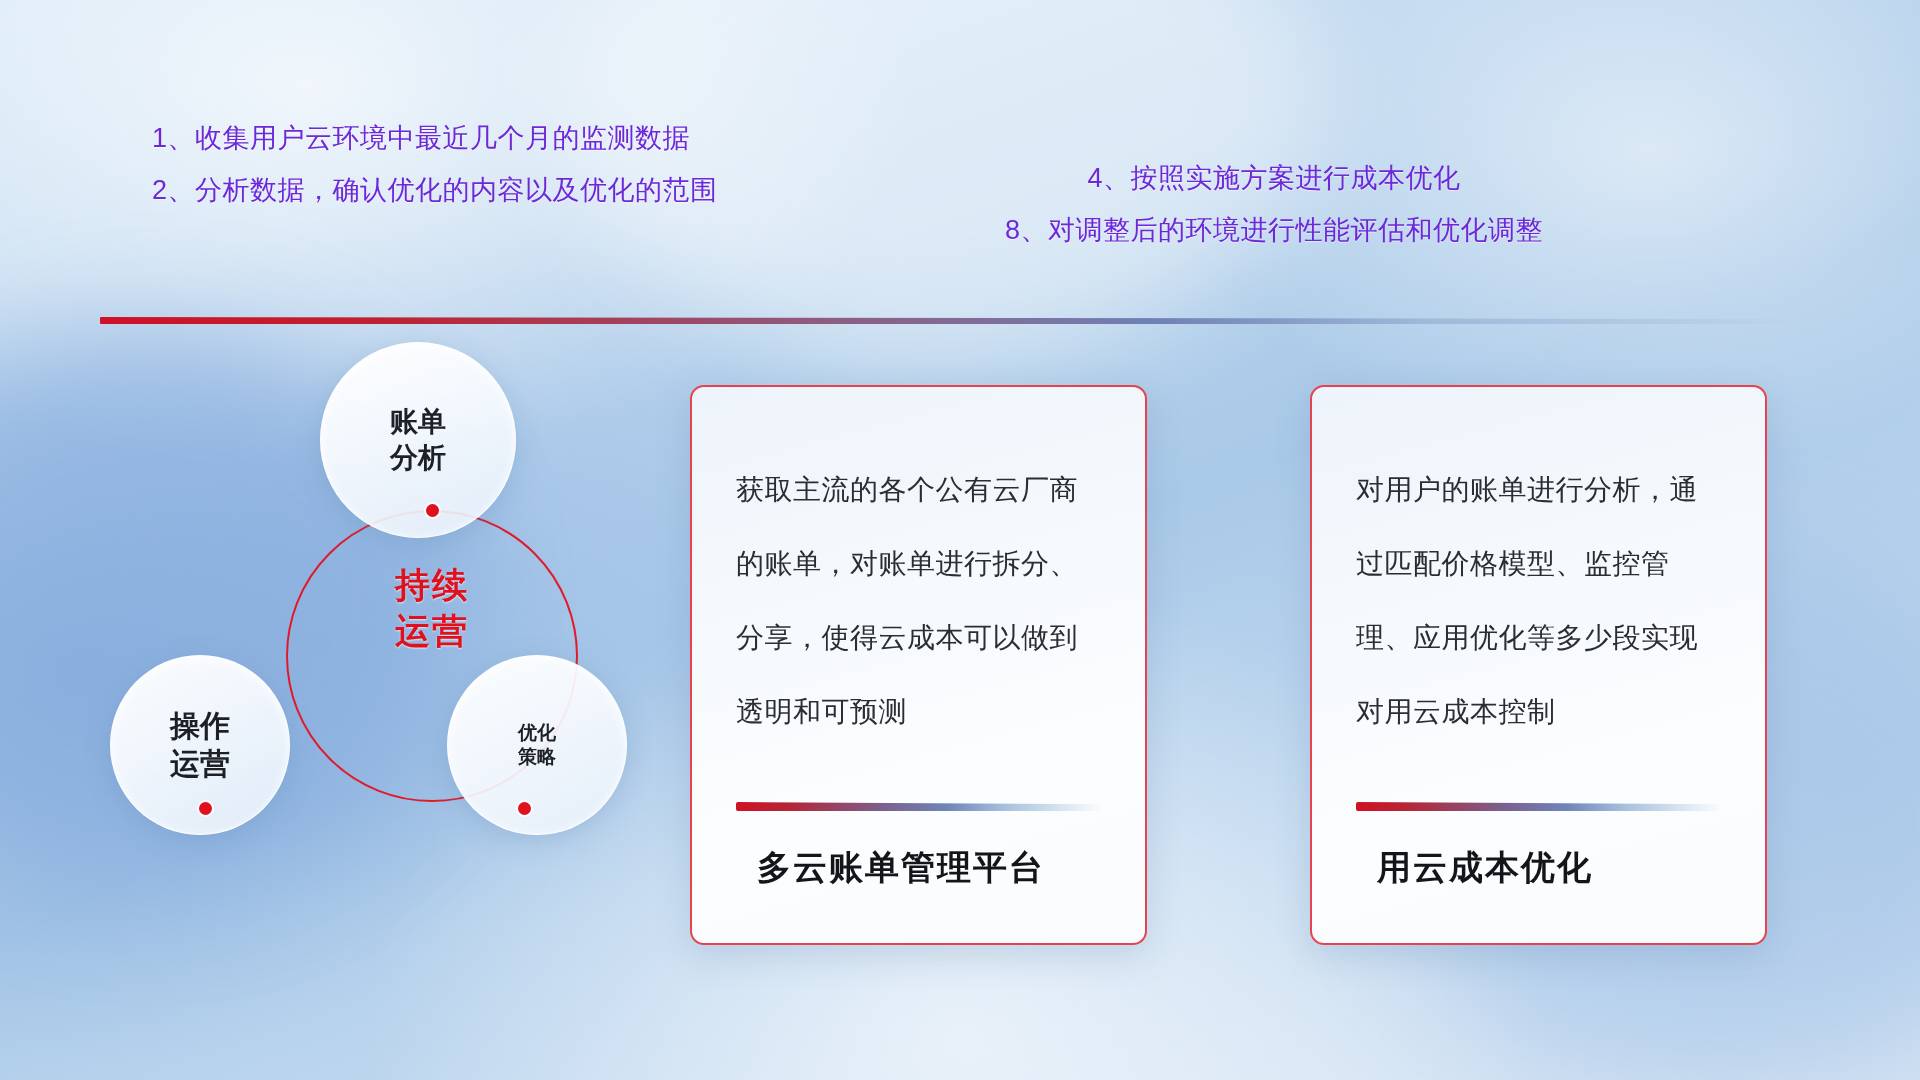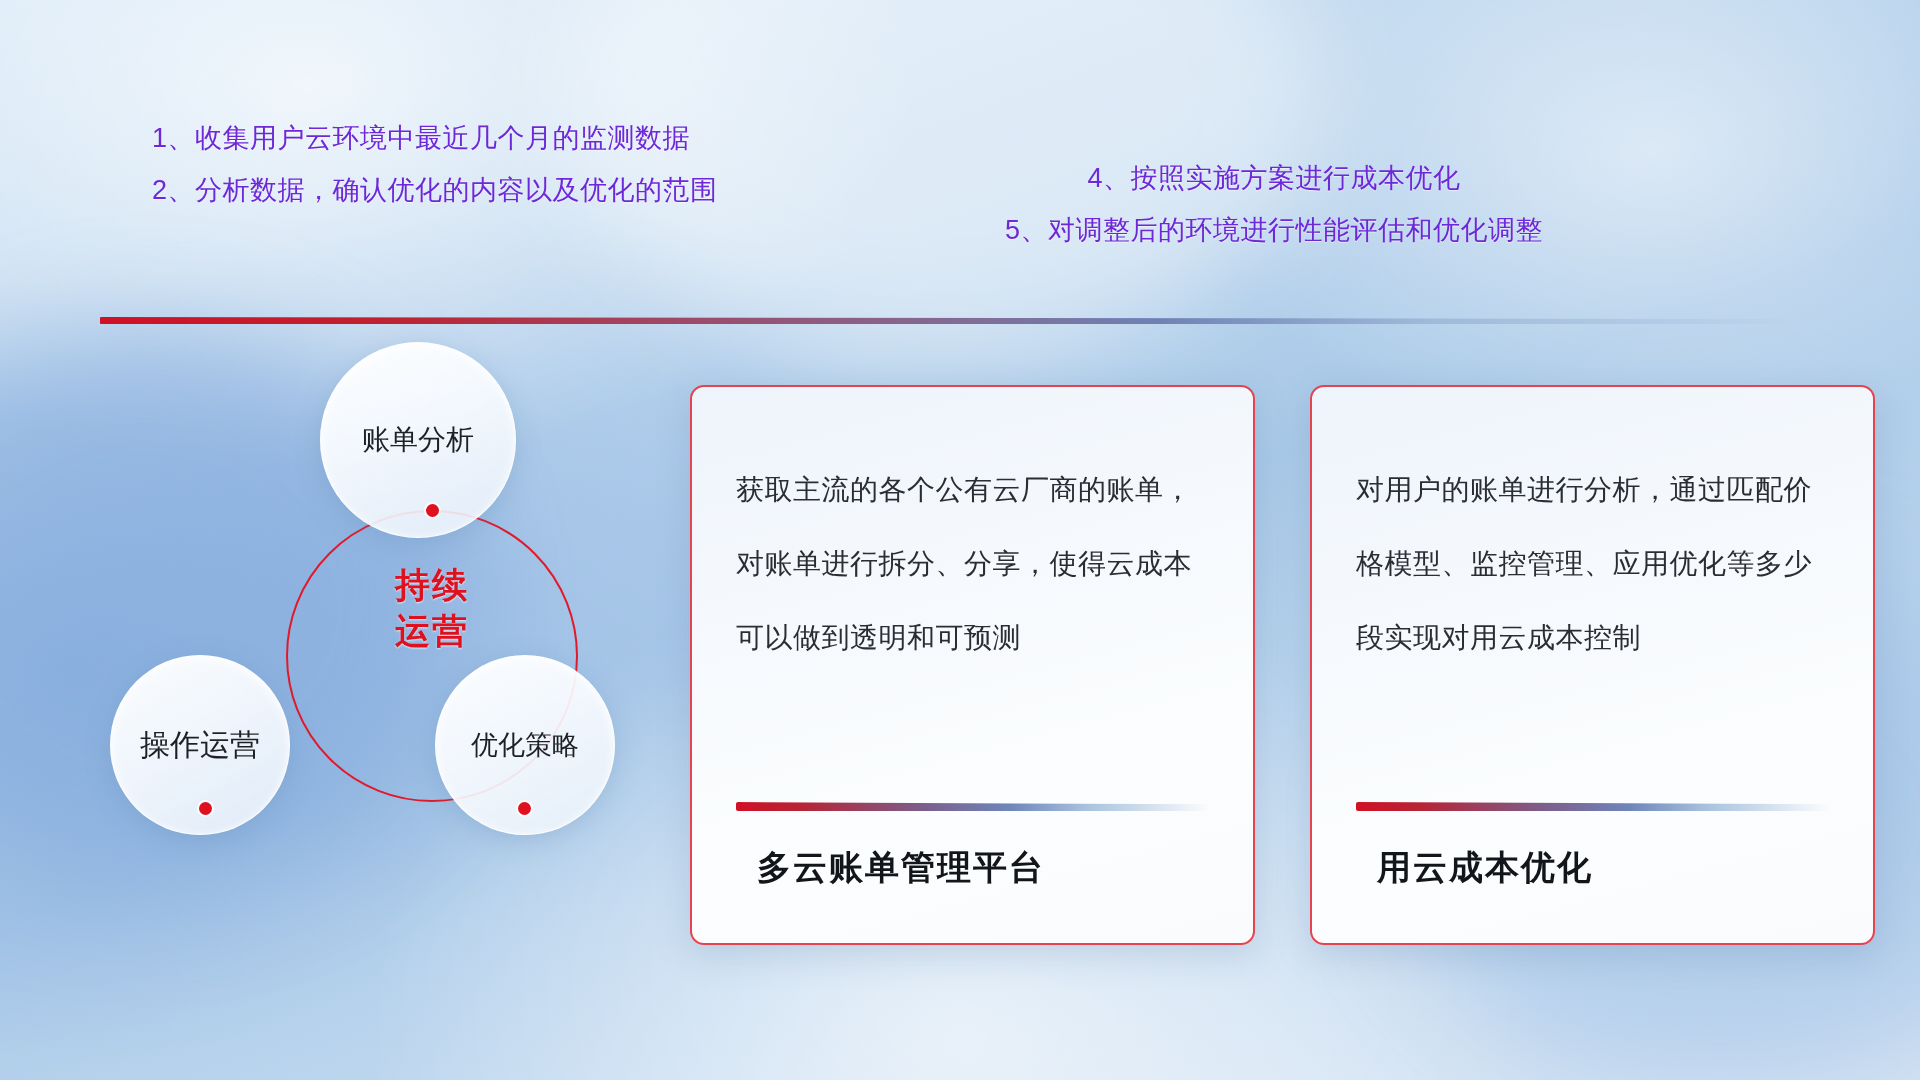--- a/index.html
+++ b/index.html
@@ -62,30 +62,30 @@
   }
   .ring-main { left:196px; top:160px; width:292px; height:292px; }
 
   .bubble {
     position:absolute;
     border-radius:50%;
     background:
       linear-gradient(150deg, rgba(255,255,255,.96) 0%, rgba(250,252,255,.92) 40%, rgba(233,241,250,.88) 100%);
     border:1.5px solid rgba(255,255,255,.95);
     box-shadow:0 6px 26px rgba(90,130,175,.26), inset 0 2px 10px rgba(255,255,255,.95);
-    display:flex; flex-direction:row;
+    display:flex; flex-direction:column;
     align-items:center; justify-content:center;
     color:#1d2126;
-    font-weight:400;
+    font-weight:700;
     line-height:1.28;
     text-align:center;
   }
   .bubble-top   { left:230px; top:-8px;   width:196px; height:196px; font-size:28px; }
   .bubble-left  { left:20px;  top:305px;  width:180px; height:180px; font-size:30px; }
-  .bubble-right { left:345px; top:305px;  width:180px; height:180px; font-size:27px; }
+  .bubble-right { left:357px; top:305px;  width:180px; height:180px; font-size:19px; }
 
   .center-label {
     position:absolute; left:196px; top:212px; width:292px;
     text-align:center;
     color:#e0111f;
     font-size:35px;
     font-weight:800;
     line-height:1.3;
     letter-spacing:2px;
     text-shadow:0 1px 2px rgba(255,255,255,.7);
@@ -97,21 +97,21 @@
   }
   .dot-top   { left:336px; top:154px; }
   .dot-left  { left:109px; top:452px; }
   .dot-right { left:563px - 0px; top:452px; }
   .dot-right { left:428px; top:452px; }
 
   
   .card {
     position:absolute;
     top:385px;
-    width:565px;
+    width:457px;
     height:560px;
     border-radius:14px;
     border:2px solid #e5434f;
     background:linear-gradient(165deg,#eef4fb 0%,#f6f9fd 38%,#fbfdfe 68%,#f9fbfd 100%);
     box-shadow:0 10px 34px rgba(86,122,166,.22);
     padding:66px 44px 0 44px;
     display:flex; flex-direction:column;
   }
   .card-1 { left:690px; }
   .card-2 { left:1310px; }
@@ -151,21 +151,21 @@
   <div class="bg-soft-3"></div>
 </div>
 
 <div class="lists">
   <div class="list-col left">
     <div class="list-item">1、收集用户云环境中最近几个月的监测数据</div>
     <div class="list-item">2、分析数据，确认优化的内容以及优化的范围</div>
   </div>
   <div class="list-col right">
     <div class="list-item">4、按照实施方案进行成本优化</div>
-    <div class="list-item">5、对调整后的环境进行性能评估和优化调整</div>
+    <div class="list-item">8、对调整后的环境进行性能评估和优化调整</div>
   </div>
 </div>
 
 <div class="rule"></div>
 
 <div class="diagram">
 
   <div class="ring ring-main"></div>
 
   <div class="center-label">

